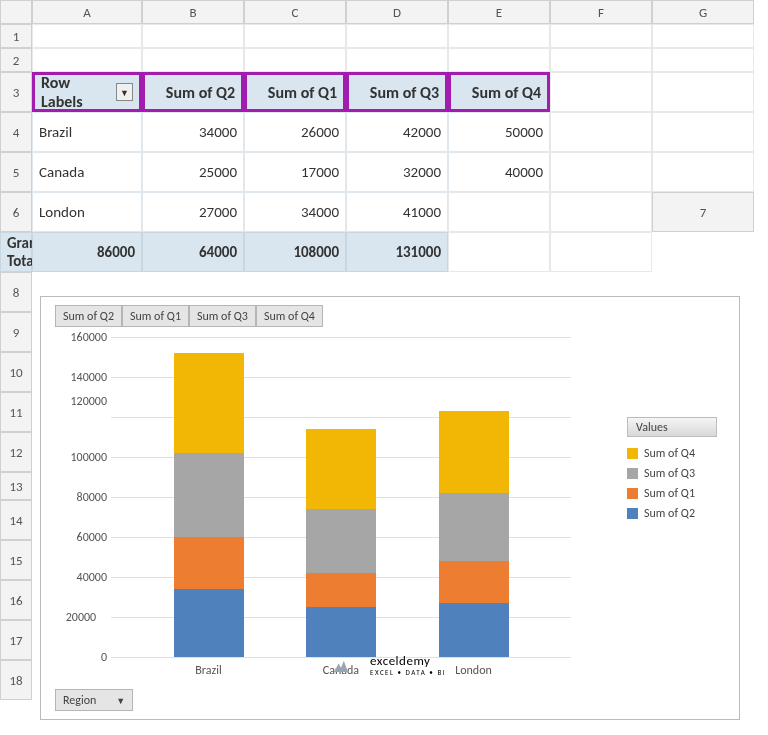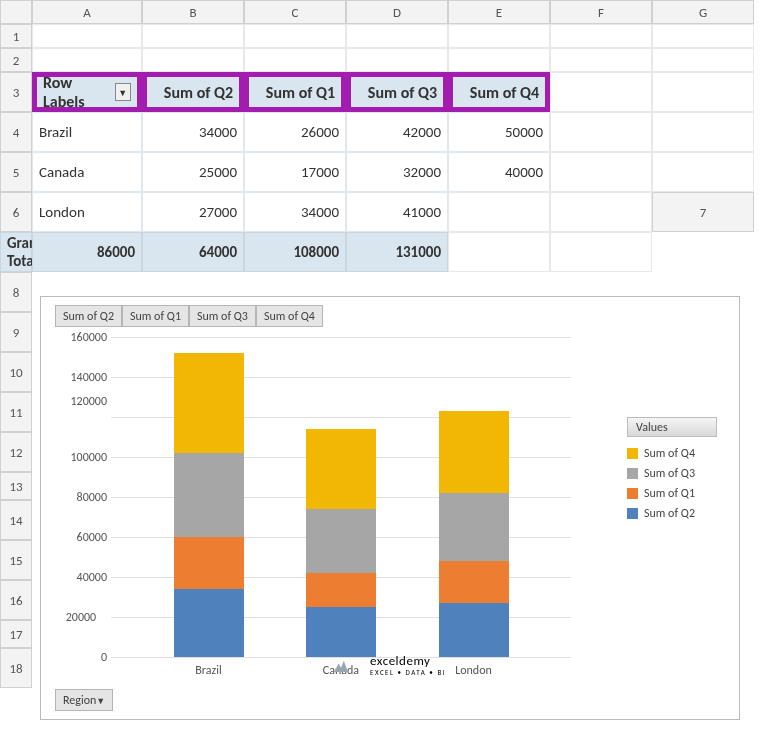--- a/index.html
+++ b/index.html
@@ -34,21 +34,21 @@
   .cell {
     border: 1px solid #e8e8e8;
     display: flex;
     align-items: center;
     padding: 0 6px;
     font-size: 15px;
   }
   .pivot-hdr {
     background: #d9e6ef;
     font-weight: bold;
-    border: 5px solid #a21caf;
+    border: 3px solid #a21caf;
     font-size: 16px;
   }
   .pivot-row {
     border: 1px solid #e0e8ee;
   }
   .pivot-total {
     background: #d9e6ef;
     font-weight: bold;
     border: 1px solid #c8d6df;
   }
@@ -84,21 +84,21 @@
     color: #444;
   }
   .region-btn {
     position: absolute;
     left: 14px; bottom: 8px;
     background: #e5e5e5;
     border: 1px solid #b5b5b5;
     font-size: 12px;
     padding: 3px 7px;
     color: #444;
-    display: flex; align-items: center; gap: 0;
+    display: flex; align-items: center; gap: 20px;
   }
   .plot {
     position: absolute;
     left: 70px; top: 40px;
     width: 460px; height: 320px;
   }
   .yaxis {
     position: absolute;
     left: 14px; top: 40px;
     width: 52px; height: 320px;
@@ -250,21 +250,21 @@
 <div style="position:absolute; left:0; top:272px;">
   <div class="rowhdr" style="width:32px;height:40px">8</div>
   <div class="rowhdr" style="width:32px;height:40px">9</div>
   <div class="rowhdr" style="width:32px;height:40px">10</div>
   <div class="rowhdr" style="width:32px;height:40px">11</div>
   <div class="rowhdr" style="width:32px;height:40px">12</div>
   <div class="rowhdr" style="width:32px;height:28px">13</div>
   <div class="rowhdr" style="width:32px;height:40px">14</div>
   <div class="rowhdr" style="width:32px;height:40px">15</div>
   <div class="rowhdr" style="width:32px;height:40px">16</div>
-  <div class="rowhdr" style="width:32px;height:28px">17</div>
+  <div class="rowhdr" style="width:32px;height:40px">17</div>
   <div class="rowhdr" style="width:32px;height:40px">18</div>
 </div>
 
 <div class="chart-area">
   <div class="chart-buttons">
     <div class="chart-btn">Sum of Q2</div>
     <div class="chart-btn">Sum of Q1</div>
     <div class="chart-btn">Sum of Q3</div>
     <div class="chart-btn">Sum of Q4</div>
   </div>

